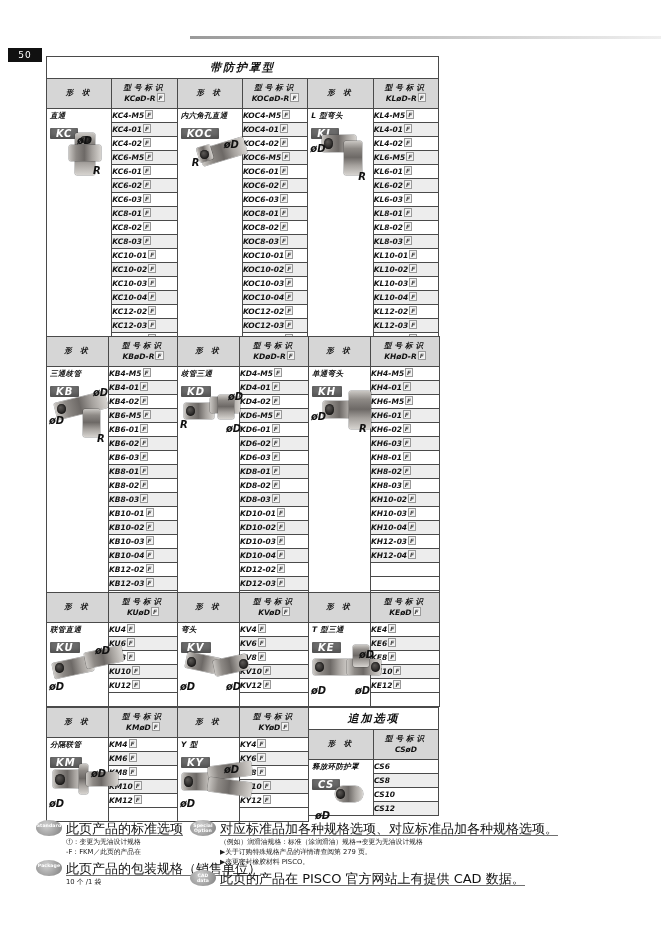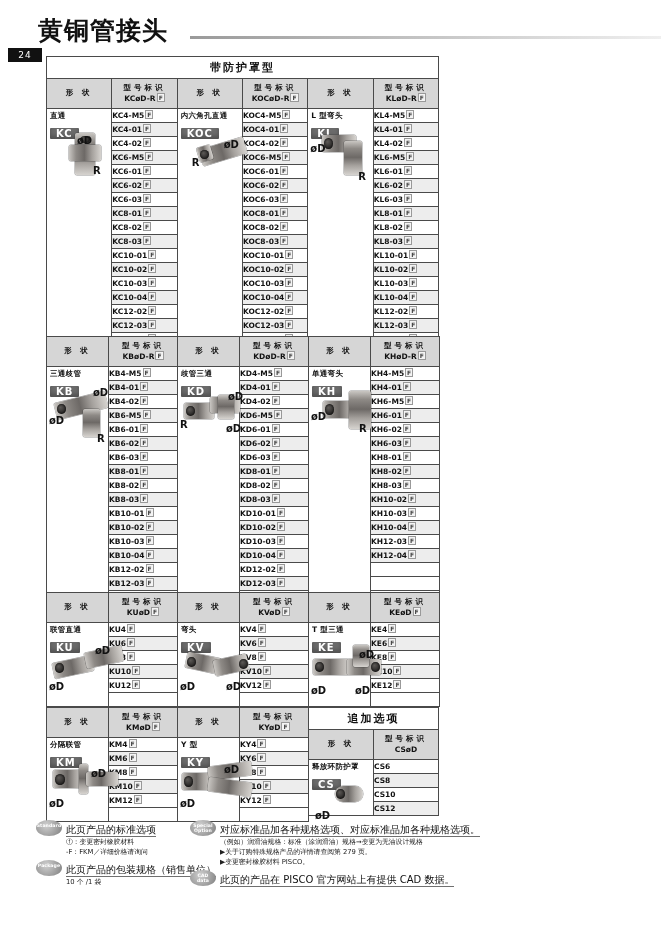--- a/index.html
+++ b/index.html
@@ -26,21 +26,21 @@
   }
   #page-number-badge {
     position:absolute; left:8px; top:48px;
     width:34px; height:14px;
     background:#111; color:#fff;
     font-size:9px; line-height:14px; text-align:center;
     letter-spacing:1px;
   }
 
   
-  .tbl { position:absolute; border-collapse:collapse; table-layout:fixed; }
+  .tbl { position:absolute; border-collapse:collapse; table-layout:fixed;font-style:italic; }
   .tbl td, .tbl th { border:1px solid #4a4a4a; padding:0; }
 
   .banner {
     background:#ffffff; text-align:center;
     font-size:11px; font-weight:bold; color:#111;
     height:22px; letter-spacing:2px;
   }
   .colhead {
     background:#d6d6d6; text-align:center;
     font-size:7.5px; color:#111; height:30px;
@@ -91,32 +91,31 @@
   #footnotes { position:absolute; left:0; top:818px; width:669px; height:120px; }
   .fn { position:absolute; }
   .fn-badge {
     position:absolute; width:26px; height:16px; border-radius:50%;
     background:radial-gradient(circle at 40% 32%,#cfcfcf,#9a9a9a 65%,#7c7c7c 100%);
     color:#fff; font-size:4.6px; font-weight:bold;
     text-align:center; line-height:5.6px; padding-top:2.6px;
     letter-spacing:.1px; overflow:hidden;
   }
   .fn-badge.two { line-height:5.4px; }
-  .fn-line { font-size:10px; color:#111; white-space:nowrap; line-height:11px; }
+  .fn-line { font-size:13px; color:#111; white-space:nowrap; line-height:11px; }
   .fn-line.u { border-bottom:1px solid #6f6f6f; display:inline-block; padding-bottom:1px; }
   .fn-sub { font-size:6.8px; color:#222; white-space:nowrap; line-height:10px; }
 </style>
 </head>
 <body>
 
 <div id="page-header">
-  <div id="page-title">黄铜管接头</div>
   <div id="title-rule"></div>
 </div>
-<div id="page-number-badge">24</div>
+<div id="page-number-badge">50</div>
 
 <div id="tables-root">
     <table class="tbl" style="left: 46px; top: 56px; width: 393px;">
       <tbody>
         <tr>
           <td class="banner" colspan="6">带防护罩型</td>
         </tr>
         <tr>
           <td class="colhead" style="width: 62px;"><span class="l1">形 状</span></td>
           <td class="colhead" style="width: 69px;">
@@ -509,21 +508,21 @@
         </tr>
       </tbody>
     </table>
   </div>
 
 <div id="footnotes">
     <div class="fn" style="left: 36px; top: 2px;">
       <div class="fn-badge">
         <div>Standard</div>
       </div>
-      <div style="position: absolute; left: 30px; top: -2px;"><div class="fn-line u">此页产品的标准选项</div><div class="fn-sub">ⓕ：变更密封橡胶材料</div><div class="fn-sub">-F：FKM／详细价格请询问</div></div>
+      <div style="position: absolute; left: 30px; top: -2px;"><div class="fn-line u">此页产品的标准选项</div><div class="fn-sub">ⓕ：变更为无油设计规格</div><div class="fn-sub">-F：FKM／此页的产品在</div></div>
     </div>
     <div class="fn" style="left: 36px; top: 42px;">
       <div class="fn-badge">
         <div>Package</div>
       </div>
       <div style="position: absolute; left: 30px; top: -2px;"><div class="fn-line u">此页产品的包装规格（销售单位）</div><div class="fn-sub">10 个 /1 袋</div></div>
     </div>
     <div class="fn" style="left: 190px; top: 2px;">
       <div class="fn-badge two">
         <div>Special</div>

